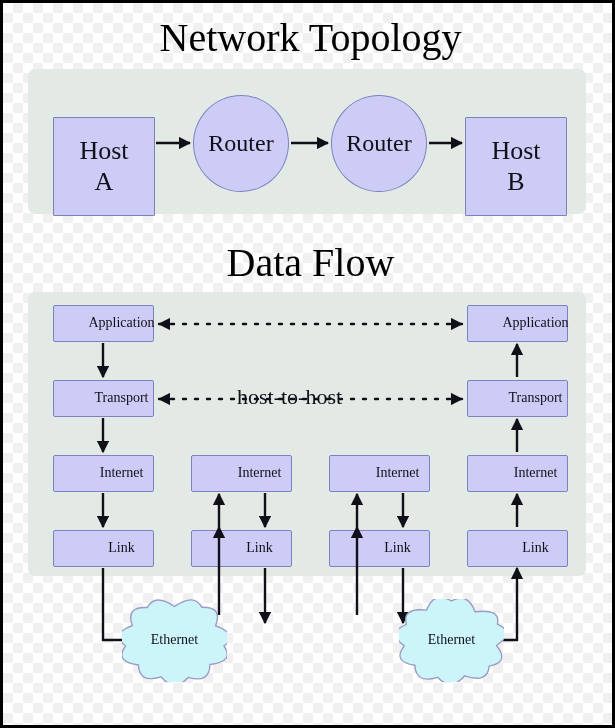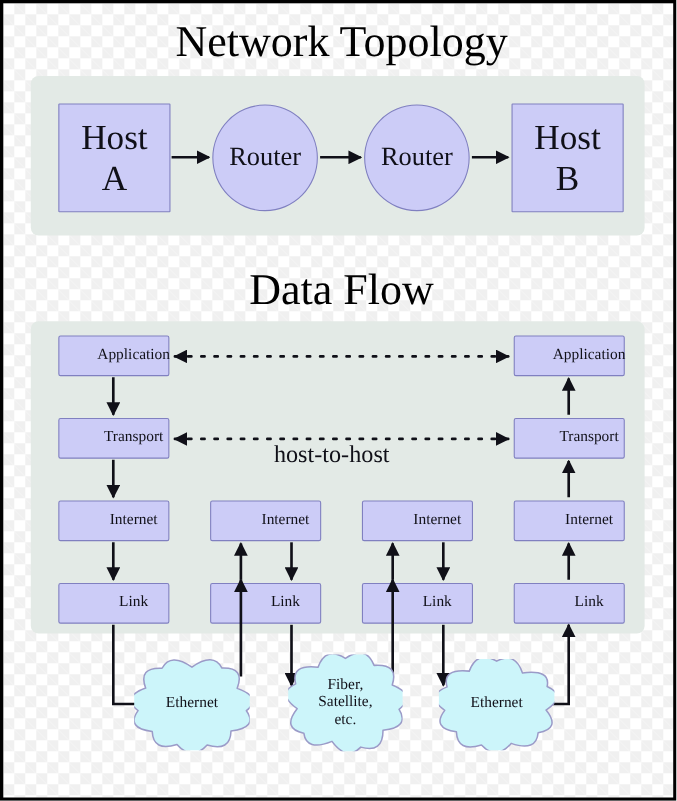--- a/index.html
+++ b/index.html
@@ -53,22 +53,23 @@
     background: #ccccf7;
     border: 1px solid #8080c0;
     color: #101018;
     display: flex;
     align-items: center;
     justify-content: center;
     text-align: center;
     line-height: 1.18;
   }
   .host {
-    font-size: 32px;
+    font-size: 26px;
     border-radius: 1px;
+    margin-top: 23px;
   }
   .router {
     border-radius: 50%;
     font-size: 24px;
     text-align: center;
   }
   .layer {
     font-size: 14px;
     border-radius: 2px;
     padding-left: 36px;
@@ -170,33 +171,27 @@
   <div class="node layer" id="l-c3-1" style="left: 464px; top: 377px; width: 101px; height: 37px;">
     <span>Transport</span>
   </div>
   <div class="node layer" id="l-c3-2" style="left: 464px; top: 452px; width: 101px; height: 37px;">
     <span>Internet</span>
   </div>
   <div class="node layer" id="l-c3-3" style="left: 464px; top: 527px; width: 101px; height: 37px;">
     <span>Link</span>
   </div>
 
-  <div class="edge-label" id="el-1" style="left: 246px; top: 381px; margin-top: 16px;">host-to-host</div>
+  <div class="edge-label" id="el-1" style="left: 234px; top: 381px;">host-to-host</div>
 
   <div class="cloud" id="cl-0" style="left: 119px; top: 596px; width: 105px; height: 83px;">
       <svg width="105" height="83" viewBox="0 0 105 83">
         <path d="M 52.5 7.5 Q 71.9 -6.2 79.8 8.3 Q 101.1 7.5 93.6 26.8 Q 116.8 35.0 102.0 47.1 Q 112.8 62.5 88.0 65.5 Q 87.5 84.7 66.3 78.3 Q 52.6 93.4 38.9 77.8 Q 17.2 84.7 16.4 66.0 Q -7.9 62.8 3.5 47.0 Q -12.2 34.7 10.4 26.5 Q 3.4 7.4 25.3 8.5 Q 33.2 -6.1 52.5 7.5 Z" fill="#ccf5fa" stroke="#9b9bc8" stroke-width="1.4" stroke-linejoin="round"></path>
       </svg>
     <span class="cloud-label">Ethernet</span>
-  </div>
-  <div class="cloud" id="cl-1" style="left: 259px; top: 592px; width: 104px; height: 88px;">
-      <svg width="104" height="88" viewBox="0 0 104 88">
-        <path d="M 52.0 3.5 Q 70.5 -9.0 78.1 9.9 Q 100.8 8.2 94.6 27.7 Q 116.9 36.6 100.8 49.9 Q 110.9 65.9 86.2 68.9 Q 86.2 90.2 66.0 84.2 Q 53.3 97.4 39.8 79.0 Q 16.5 88.4 14.2 71.5 Q -6.0 67.3 8.1 49.3 Q -11.2 35.5 6.8 26.7 Q 2.3 8.6 27.1 11.5 Q 34.3 -7.9 52.0 3.5 Z" fill="#ccf5fa" stroke="#9b9bc8" stroke-width="1.4" stroke-linejoin="round"></path>
-      </svg>
-    <span class="cloud-label">Fiber,<br>Satellite,<br>etc.</span>
   </div>
   <div class="cloud" id="cl-2" style="left: 396px; top: 596px; width: 105px; height: 83px;">
       <svg width="105" height="83" viewBox="0 0 105 83">
         <path d="M 52.5 2.0 Q 69.2 -6.9 76.0 12.8 Q 101.8 9.5 98.4 25.1 Q 116.9 33.5 97.4 46.5 Q 111.2 63.2 90.2 67.1 Q 88.7 84.7 65.7 76.8 Q 52.1 92.7 38.7 78.3 Q 16.7 85.2 15.9 66.3 Q -7.0 62.9 5.3 46.8 Q -13.0 33.8 7.4 25.4 Q 2.8 8.5 27.6 11.1 Q 34.8 -8.1 52.5 2.0 Z" fill="#ccf5fa" stroke="#9b9bc8" stroke-width="1.4" stroke-linejoin="round"></path>
       </svg>
     <span class="cloud-label">Ethernet</span>
   </div>
 
   <svg id="wires" viewBox="0 0 615 728">
     <defs>

